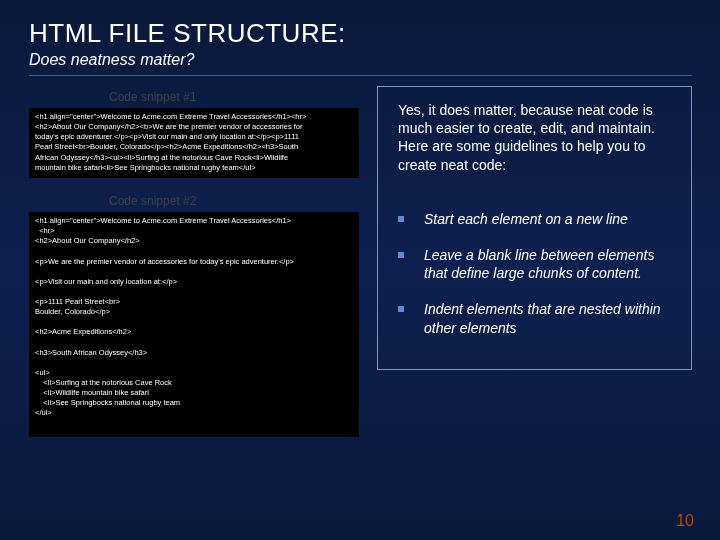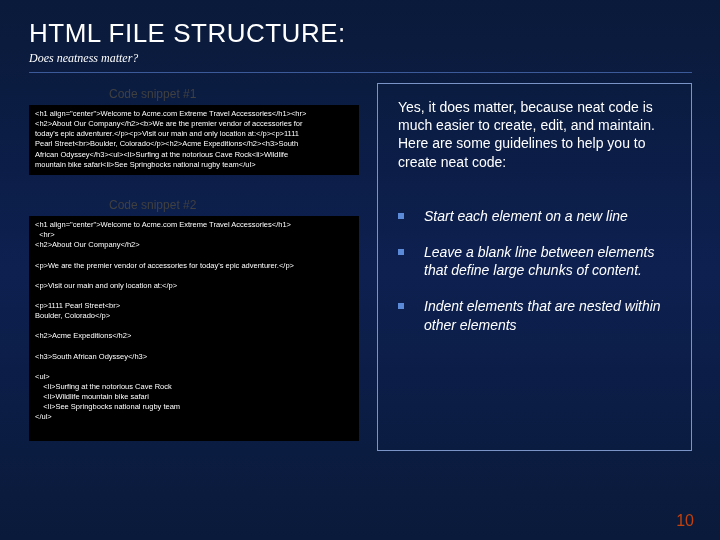--- a/index.html
+++ b/index.html
@@ -14,25 +14,24 @@
   .slide {
     padding: 18px 28px 0 29px;
   }
   .title {
     font-size: 26px;
     font-weight: normal;
     color: #ffffff;
     letter-spacing: 0.5px;
   }
   .subtitle {
-    font-size: 12px;
+    font-size: 16px;
     font-style: italic;
     color: #ffffff;
     margin-top: 2px;
-    font-family: Liberation Serif, serif;
   }
   .underline {
     border-bottom: 1px solid #3a5a9a;
     margin-top: 6px;
     margin-bottom: 10px;
   }
   .content {
     display: flex;
     gap: 18px;
   }
@@ -55,21 +54,21 @@
     line-height: 1.35;
     padding: 4px 6px;
     white-space: pre;
     overflow: hidden;
   }
   .code1 { height: 70px; }
   .code2 { height: 225px; margin-top: 2px; }
   .right-box {
     border: 1px solid #7a94c8;
     padding: 14px 16px 20px 20px;
-    height: 368px;
+    height: 284px;
   }
   .intro {
     font-size: 14px;
     line-height: 1.3;
     margin-bottom: 36px;
   }
   .bullets {
     list-style: none;
     font-style: italic;
   }
@@ -106,21 +105,21 @@
 
   <div class="content">
     <div class="left-col">
       <div class="snippet-label">Code snippet #1</div>
       <div class="code-block code1">&lt;h1 align="center"&gt;Welcome to Acme.com Extreme Travel Accessories&lt;/h1&gt;&lt;hr&gt;
 &lt;h2&gt;About Our Company&lt;/h2&gt;&lt;b&gt;We are the premier vendor of accessories for
 today's epic adventurer.&lt;/p&gt;&lt;p&gt;Visit our main and only location at:&lt;/p&gt;&lt;p&gt;1111
 Pearl Street&lt;br&gt;Boulder, Colorado&lt;/p&gt;&lt;h2&gt;Acme Expeditions&lt;/h2&gt;&lt;h3&gt;South
 African Odyssey&lt;/h3&gt;&lt;ul&gt;&lt;li&gt;Surfing at the notorious Cave Rock&lt;li&gt;Wildlife
 mountain bike safari&lt;li&gt;See Springbocks national rugby team&lt;/ul&gt;</div>
-      <div class="snippet-label" style="margin-top:23px;">Code snippet #2</div>
+      <div class="snippet-label" style="margin-top:16px;">Code snippet #2</div>
       <div class="code-block code2">&lt;h1 align="center"&gt;Welcome to Acme.com Extreme Travel Accessories&lt;/h1&gt;
   &lt;hr&gt;
 &lt;h2&gt;About Our Company&lt;/h2&gt;
 
 &lt;p&gt;We are the premier vendor of accessories for today's epic adventurer.&lt;/p&gt;
 
 &lt;p&gt;Visit our main and only location at:&lt;/p&gt;
 
 &lt;p&gt;1111 Pearl Street&lt;br&gt;
 Boulder, Colorado&lt;/p&gt;

